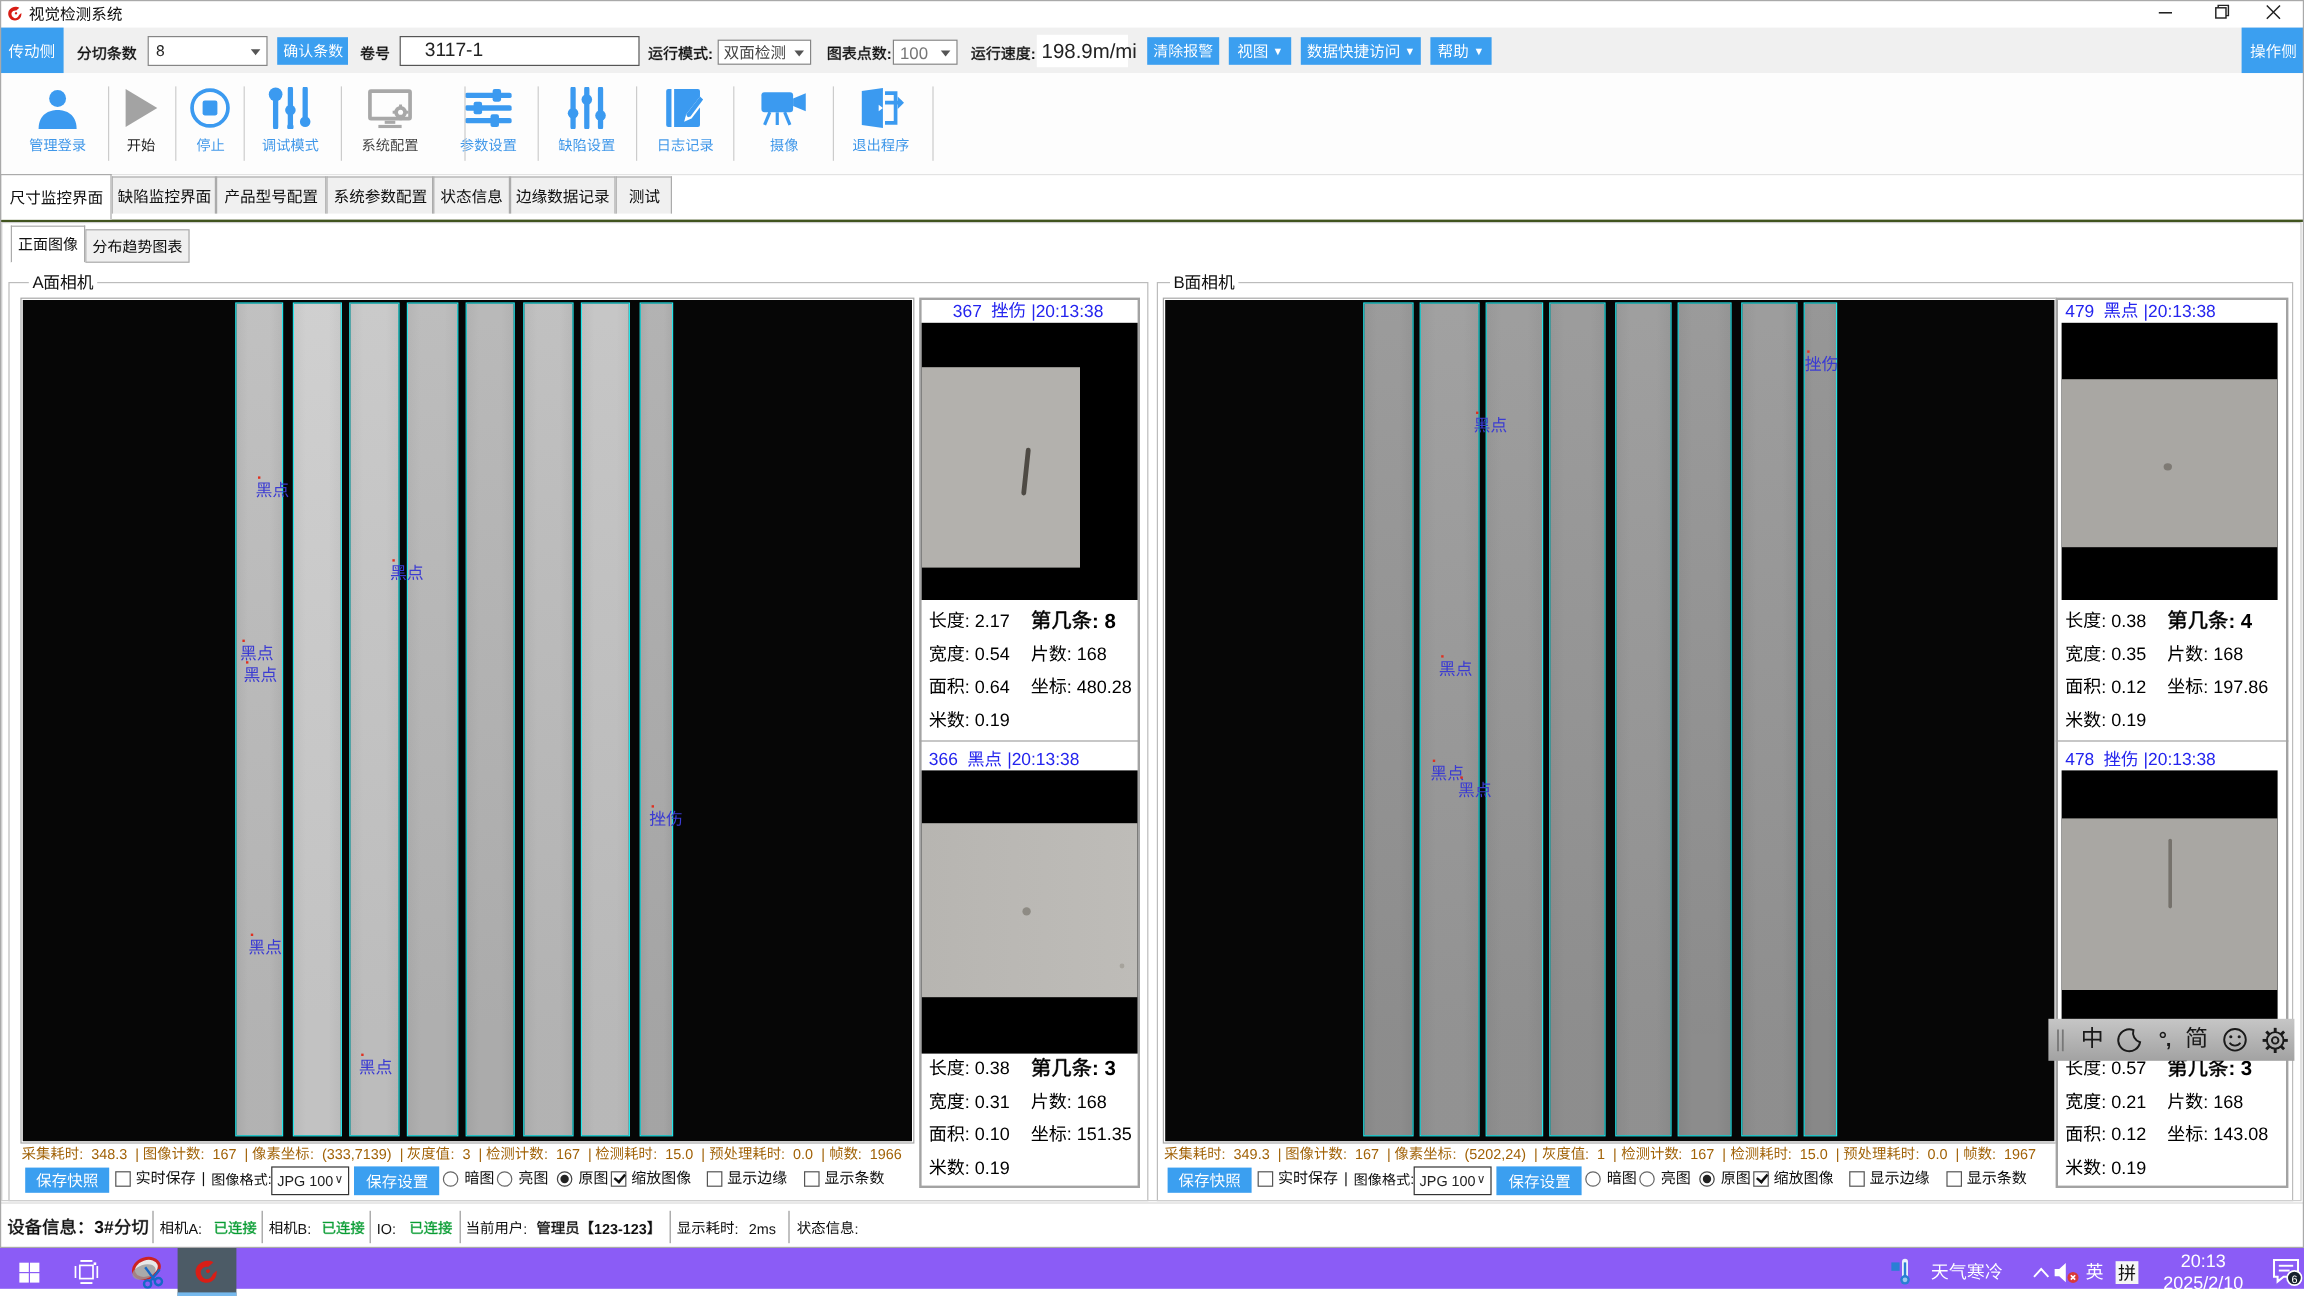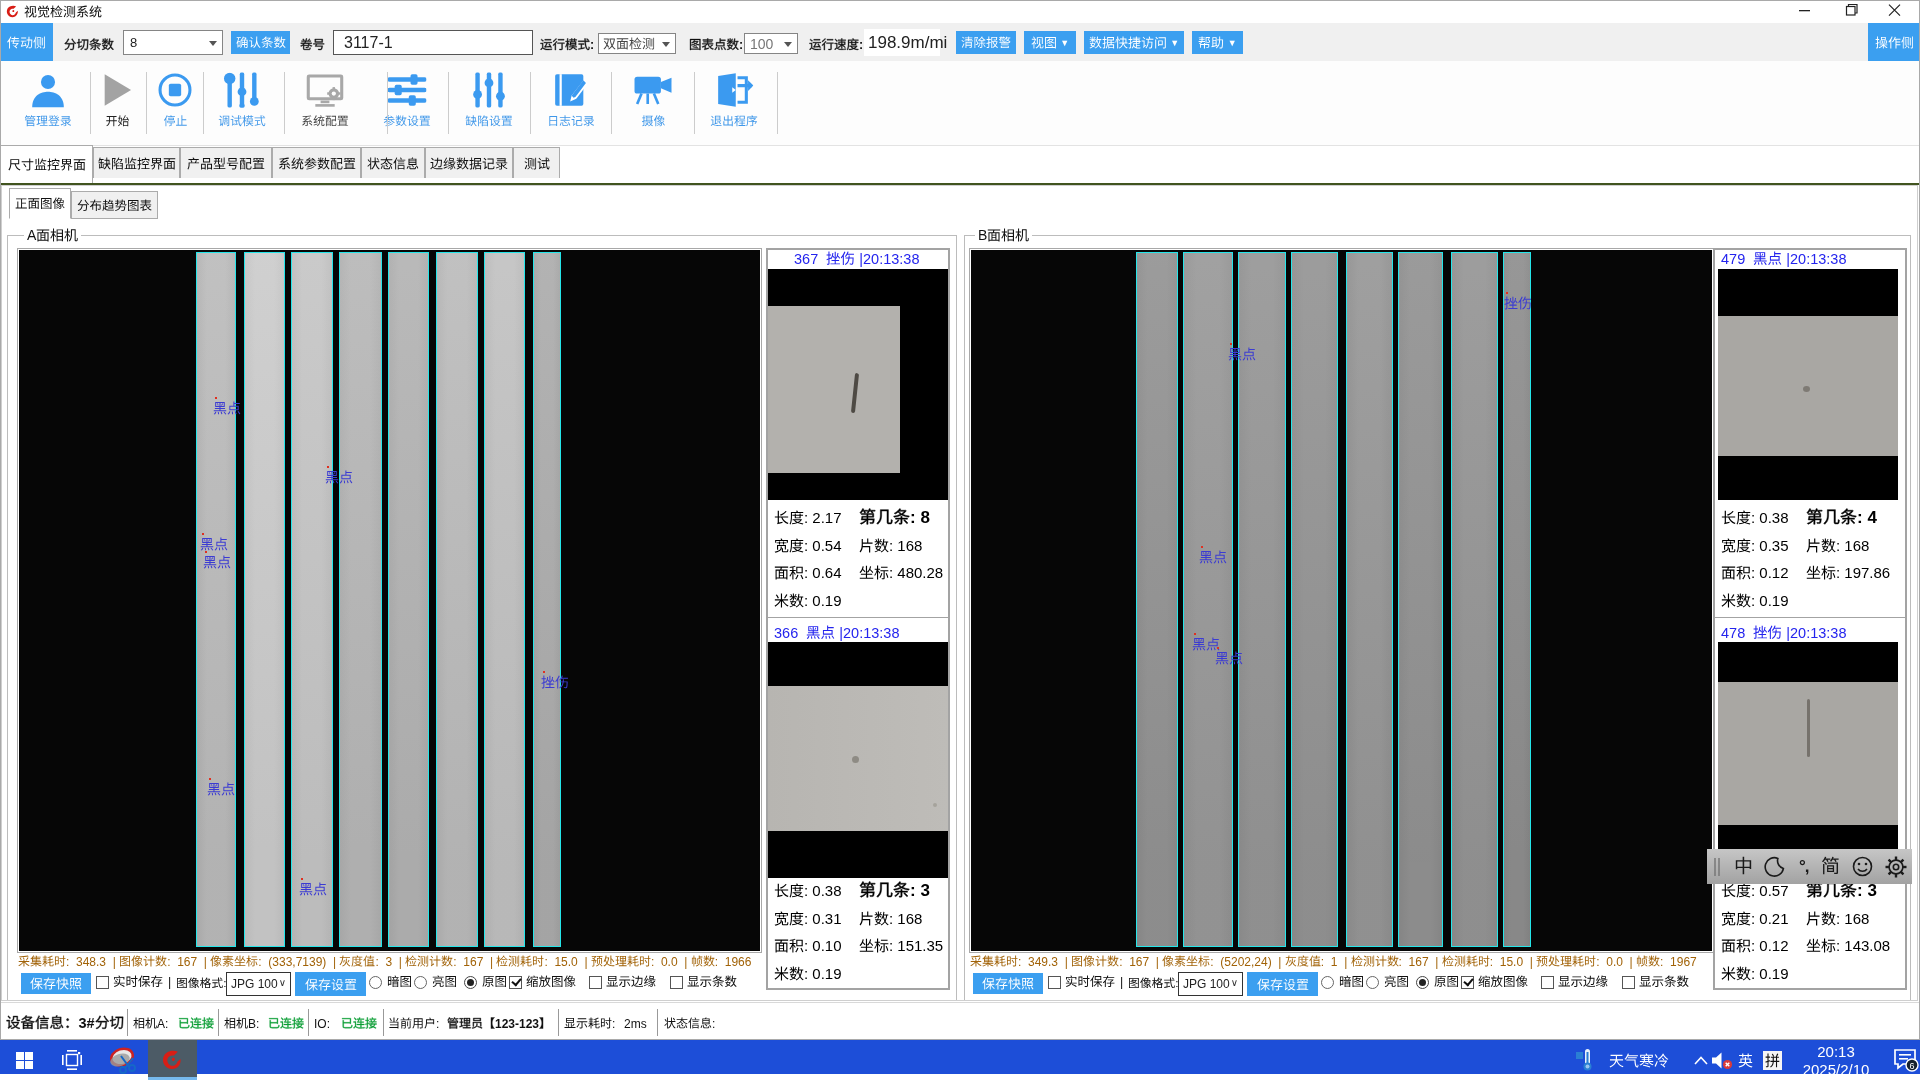--- a/index.html
+++ b/index.html
@@ -40,21 +40,21 @@
 .rd1{display:inline-block;width:13px;height:13px;border:1px solid #444;border-radius:50%;background:#fff;vertical-align:-2px;position:relative}
 .rd1:after{content:"";position:absolute;left:2px;top:2px;width:7px;height:7px;border-radius:50%;background:#222}
 .sidebar{position:absolute;background:#fff;border:2px solid #a3a3a3}
 .dhead{position:absolute;color:#2424ee;font-size:14.5px;white-space:nowrap}
 .thumb{position:absolute;background:#000;overflow:hidden}
 .srow{position:absolute;font-size:15px;color:#000;white-space:nowrap}
 .srow b{font-size:17px}
 #statusbar{position:absolute;left:0;top:1002px;width:1920px;height:38px;background:#fff;border-top:1px solid #d9d9d9;font-size:12px;color:#111}
 .ssep{position:absolute;top:6px;width:1px;height:27px;background:#999}
 .sbit{position:absolute;top:14px;white-space:nowrap}
-#taskbar{position:absolute;left:0;top:1040px;width:1920px;height:34px;background:#1d4ed8}
+#taskbar{position:absolute;left:0;top:1040px;width:1920px;height:34px;background:#8b5cf6}
 .tski{position:absolute;color:#fff}
 #imebar{position:absolute;left:1707px;top:849px;width:205px;height:35px;background:linear-gradient(#c6c6c6,#a2a2a2);display:flex;align-items:center;color:#222;z-index:9}
 </style></head><body>
 <div id="titlebar">
     <svg width="15" height="15" viewBox="0 0 24 24" style="position:absolute;left:5px;top:4px;transform:rotate(-28deg)">
 <path d="M12 3 C6 3 3 8 3 12 C3 17 7 21 12 21 C16 21 19 18 20 15 L16 16 C14 18 11 18.5 9 17 C6.5 15 6.5 10.5 9 8.5 C11 7 14 7.5 15.5 9 L21 7.5 C19 4.5 15.5 3 12 3 Z" fill="#d81e16"></path>
 <circle cx="13.5" cy="12" r="1.6" fill="#d81e16"></circle>
     </svg>
     <div id="title-text"><svg class="c" style="width:6.000em;height:1em" viewBox="0 -220 1500 250">
         <use href="#u89C6"></use>
@@ -91,21 +91,21 @@
         <use href="#u786E"></use>
         <use href="#u8BA4" x="250"></use>
         <use href="#u6761" x="500"></use>
         <use href="#u6570" x="750"></use>
       </svg>
     </div>
     <div class="lbl" style="left:300px"><svg class="c b" style="width:2.000em;height:1em" viewBox="0 -220 500 250">
         <use href="#u5377"></use>
         <use href="#u53F7" x="250"></use>
       </svg></div>
-    <div class="combo" style="left:333px;top:7px;width:200px;height:25px;padding-left:10px;border-color:#555;font-size:16px">3117-1</div>
+    <div class="combo" style="left:333px;top:7px;width:200px;height:25px;padding-left:20px;border-color:#555;font-size:16px">3117-1</div>
     <div class="lbl" style="left:540px"><svg class="c b" style="width:4.000em;height:1em" viewBox="0 -220 1000 250">
         <use href="#u8FD0"></use>
         <use href="#u884C" x="250"></use>
         <use href="#u6A21" x="500"></use>
         <use href="#u5F0F" x="750"></use>
       </svg>:</div>
     <div class="combo" style="left:598px;top:10px;width:78px;height:21px;padding-left:4px;font-size:13px;color:#444">
       <svg class="c" style="width:4.000em;height:1em" viewBox="0 -220 1000 250">
         <use href="#u53CC"></use>
         <use href="#u9762" x="250"></use>

